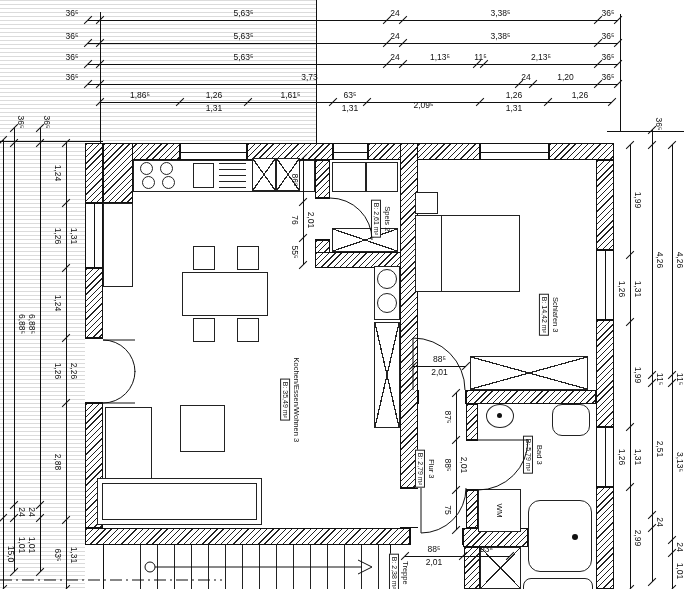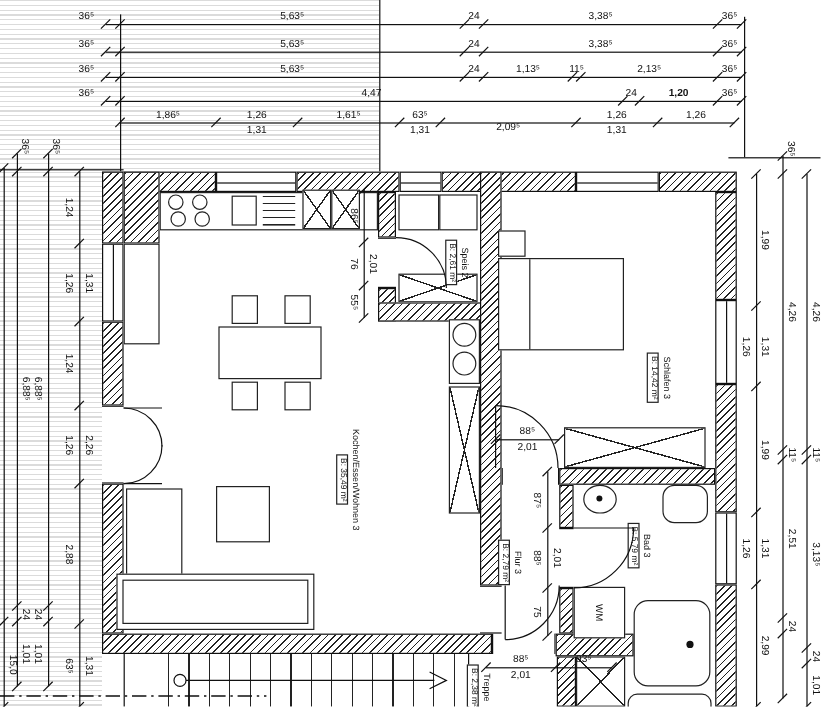--- a/index.html
+++ b/index.html
@@ -243,23 +243,23 @@
       <div class="dlab" style="left: 541px; top: 53px;">2,13⁵</div>
       <div class="dlab" style="left: 608px; top: 53px;">36⁵</div>
       <div class="dline" style="left: 88px; top: 84px; width: 530px; height: 1px;"></div>
       <div class="tick" style="left: 88px; top: 84px;"></div>
       <div class="tick" style="left: 100px; top: 84px;"></div>
       <div class="tick" style="left: 519px; top: 84px;"></div>
       <div class="tick" style="left: 533px; top: 84px;"></div>
       <div class="tick" style="left: 598px; top: 84px;"></div>
       <div class="tick" style="left: 618px; top: 84px;"></div>
       <div class="dlab" style="left: 72px; top: 73px;">36⁵</div>
-      <div class="dlab" style="left: 309.5px; top: 73px;">4,47</div>
+      <div class="dlab" style="left: 309.5px; top: 73px;">3,73</div>
       <div class="dlab" style="left: 526px; top: 73px;">24</div>
-      <div class="dlab" style="left: 565.5px; top: 73px; font-weight: bold;">1,20</div>
+      <div class="dlab" style="left: 565.5px; top: 73px;">1,20</div>
       <div class="dlab" style="left: 608px; top: 73px;">36⁵</div>
       <div class="dline" style="left: 100px; top: 102px; width: 512px; height: 1px;"></div>
       <div class="tick" style="left: 100px; top: 102px;"></div>
       <div class="tick" style="left: 180px; top: 102px;"></div>
       <div class="tick" style="left: 248px; top: 102px;"></div>
       <div class="tick" style="left: 333px; top: 102px;"></div>
       <div class="tick" style="left: 367px; top: 102px;"></div>
       <div class="tick" style="left: 480px; top: 102px;"></div>
       <div class="tick" style="left: 548px; top: 102px;"></div>
       <div class="tick" style="left: 612px; top: 102px;"></div>

